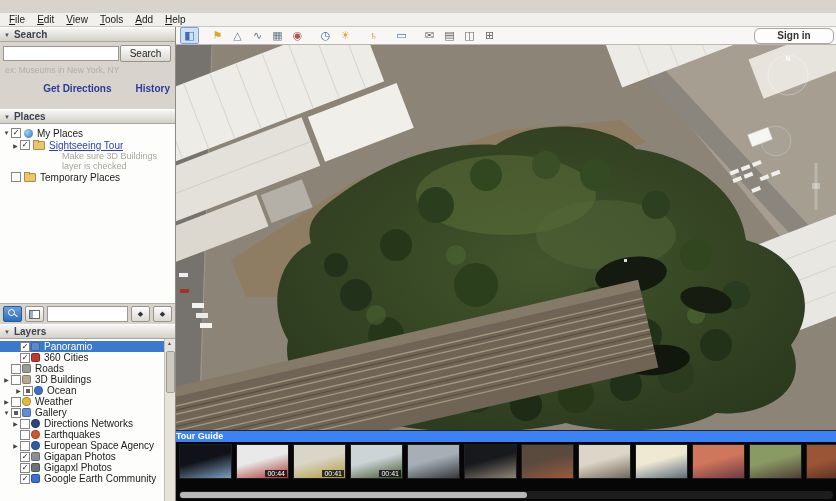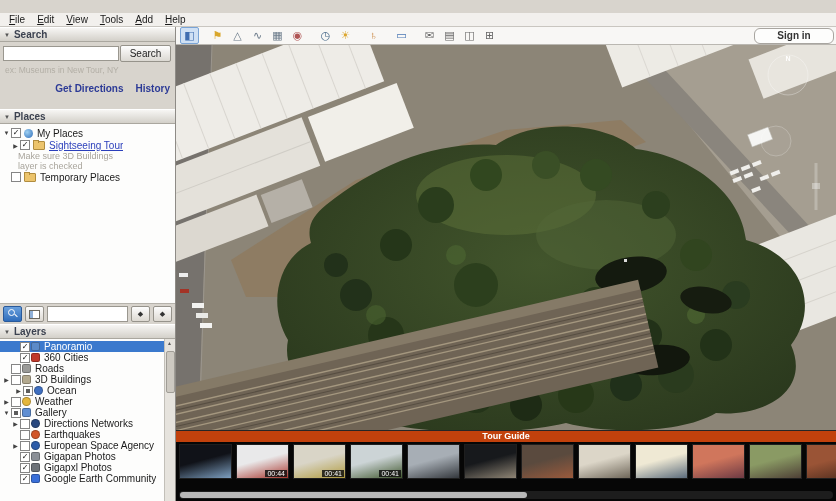--- a/index.html
+++ b/index.html
@@ -26,36 +26,36 @@
   .sec-header{height:13px;background:linear-gradient(#f7f6f4,#d3d0c9);border-top:1px solid #fff;
     border-bottom:1px solid #aaa79f;display:flex;align-items:center;padding-left:4px;
     font-size:10px;font-weight:bold;color:#3c4250;}
   .sec-header .tri{font-size:6px;margin-right:4px;color:#555;}
   .search-body{position:relative;height:67px;}
   .search-input{position:absolute;left:3px;top:4px;width:110px;height:13px;border:1px solid #9a978f;
     background:#fff;font-size:10px;padding:0 2px;font-family:inherit;}
   .search-btn{position:absolute;left:120px;top:3px;width:51px;height:17px;font-size:10px;font-family:inherit;
     background:linear-gradient(#fefefe,#dbd8d2);border:1px solid #96938b;border-radius:2px;color:#222;}
   .hint{position:absolute;left:5px;top:23px;font-size:8.5px;color:#b3afa6;}
-  .links{position:absolute;right:5px;top:41px;display:flex;gap:12px;font-size:10px;font-weight:bold;color:#2c3a96;justify-content:space-between;}
+  .links{position:absolute;right:5px;top:41px;display:flex;gap:24px;font-size:10px;font-weight:bold;color:#2c3a96;justify-content:space-between;}
   .links span{cursor:pointer;}
   .places-body{background:#fdfdfc;height:176px;padding-top:3px;font-size:10px;overflow:hidden;}
   .tree-row{height:12px;display:flex;align-items:center;white-space:nowrap;}
   .lrow{height:11px;}
   .exp{width:9px;font-size:6px;color:#444;text-align:center;flex:none;}
   .cb{width:8px;height:8px;border:1px solid #858585;background:#fff;font-size:8px;line-height:7px;
     color:#111;text-align:center;flex:none;box-sizing:content-box;}
   .cb-partial{background:#fff;position:relative;}
   .cb-partial::after{content:"";position:absolute;left:2px;top:2px;width:4px;height:4px;background:#5c5c5c;}
   .pico{width:10px;height:8px;margin:0 3px 0 3px;flex:none;position:relative;}
   .ico-folder{background:#ecc46c;border:1px solid #b08c3e;border-radius:1px;height:7px;}
   .ico-folder::before{content:"";position:absolute;top:-2px;left:-1px;width:4px;height:2px;
     background:#ecc46c;border:1px solid #b08c3e;border-bottom:none;}
   .ico-my-places{width:9px;height:9px;border-radius:50%;background:radial-gradient(circle at 35% 35%,#9fd1f2,#2f6dbb);}
-  .tree-note{font-size:9px;color:#a9a59c;padding-left:18px;height:10px;line-height:10px;}
+  .tree-note{font-size:9px;color:#a9a59c;padding-left:34px;height:10px;line-height:10px;margin-left:28px;}
   .lab{margin-left:1px;color:#1a1a1a;overflow:hidden;}
   .lab.link{color:#2b3fbb;text-decoration:underline;}
   .places-footer{height:20px;background:#d8d4cd;border-top:1px solid #b5b2ab;display:flex;align-items:center;
     padding:0 3px;gap:3px;}
   .pf-btn{width:17px;height:14px;border:1px solid #96938b;background:linear-gradient(#fdfdfd,#ddd9d2);
     border-radius:2px;position:relative;flex:none;}
   .pf-btn.sel{background:linear-gradient(#6aa0dd,#2f6dbb);border-color:#2a5a9a;}
   .mag{position:absolute;left:4px;top:2px;width:5px;height:5px;border:1px solid #fff;border-radius:50%;}
   .mag::after{content:"";position:absolute;left:5px;top:5px;width:4px;height:1px;background:#fff;transform:rotate(45deg);}
   .panes{position:absolute;left:3px;top:3px;width:9px;height:7px;border:1px solid #6a675f;background:#fff;}
@@ -78,21 +78,21 @@
     border-bottom:1px solid #bab7b1;display:flex;align-items:center;padding-left:4px;gap:1px;}
   .tb{width:17px;height:15px;font-size:11px;line-height:15px;text-align:center;color:#5a6b7a;
     border:1px solid transparent;border-radius:2px;flex:none;}
   .tb.sel{background:#cfe0f4;border-color:#7aa4d6;}
   .tb.gap{margin-left:8px;}
   .signin{position:absolute;right:2px;top:1px;width:78px;height:14px;background:#fdfdfc;border:1px solid #a8a5a0;
     font-size:10px;font-weight:bold;color:#333;text-align:center;line-height:13px;border-radius:6px;}
   .mapview{position:absolute;left:0;top:18px;right:0;bottom:0;overflow:hidden;background:#8c8577;}
   
   .tourstrip{position:absolute;left:0;right:0;bottom:0;height:70px;background:#060606;border-top:1px solid #262626;}
-  .tour-title{height:11px;background:#c2410c;text-align:center;color:#fff;font-size:9px;font-weight:bold;line-height:11px;}
+  .tour-title{height:11px;background:#3b82f6;color:#fff;font-size:9px;font-weight:bold;line-height:11px;}
   .tour-items{display:flex;gap:4px;padding:2px 0 0 3px;height:37px;overflow:hidden;}
   .tour-item{width:53px;flex:none;}
   .thumb{width:53px;height:35px;position:relative;border:1px solid #1e1e1e;box-sizing:border-box;}
   .dur{position:absolute;right:1px;bottom:1px;background:rgba(12,12,12,.82);color:#fff;font-size:7px;padding:0 2px;}
   .tour-scroll{position:absolute;left:3px;right:3px;bottom:2px;height:8px;background:#1d1d1d;border-radius:4px;}
   .tour-scroll-thumb{position:absolute;left:1px;top:1px;height:6px;width:53%;background:#b9b9b9;border-radius:3px;}
 </style>
 </head>
 <body>
 
@@ -109,21 +109,21 @@
     </div>
 
   <div class="sidebar">
     <div class="sec-header">
       <span class="tri">▼</span>
       <span>Search</span>
     </div>
     <div class="search-body">
       <input class="search-input" value="" style="">
       <button class="search-btn">Search</button>
-      <div class="hint">ex: Museums in New Tour, NY</div>
+      <div class="hint">ex: Museums in New York, NY</div>
       <div class="links">
         <span>Get Directions</span>
         <span>History</span>
       </div>
     </div>
 
     <div class="sec-header">
       <span class="tri">▼</span>
       <span>Places</span>
     </div>

